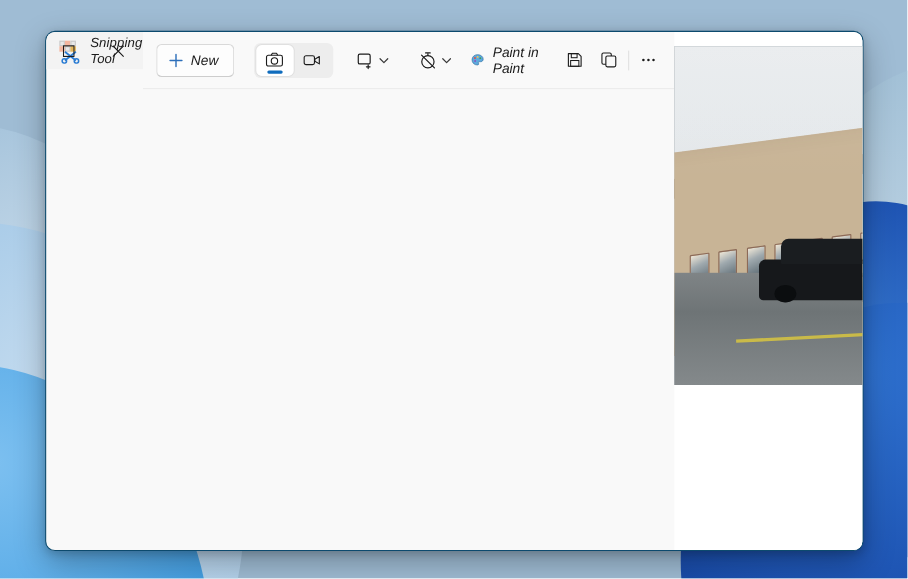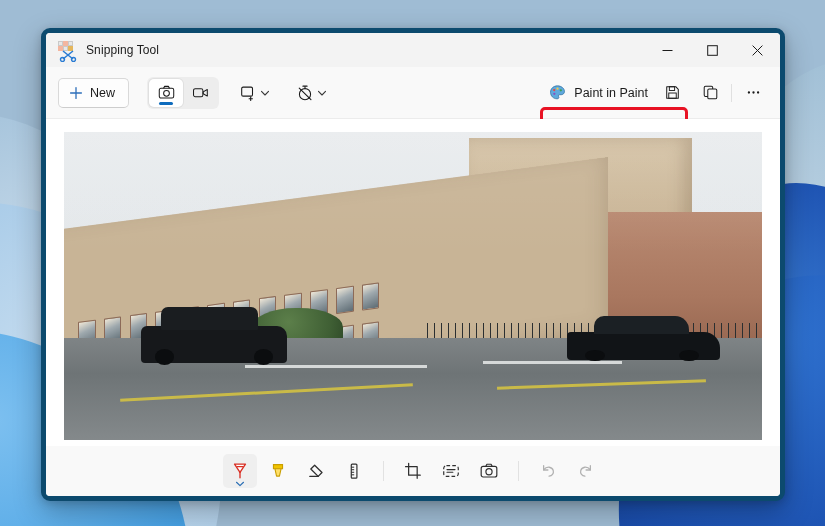--- a/index.html
+++ b/index.html
@@ -55,24 +55,24 @@
     transform: rotate(-25deg);
   }
 
   
   #window {
     position: absolute;
     left: 41px; top: 28px;
     width: 744px; height: 473px;
     background: #f9f9f9;
     border-radius: 9px;
-    border: 5px solid #0c4a6e;
+    border: 1px solid #0c4a6e;
     box-shadow: 0 10px 28px rgba(0,0,0,.28), 0 2px 8px rgba(0,0,0,.16);
     overflow: hidden;
-    display: flex; flex-direction: column;
+    display: flex; flex-direction: row; font-style: italic;
   }
 
   
   .titlebar {
     height: 34px; flex: 0 0 34px;
     background: #f3f3f3;
     display: flex; align-items: center;
     position: relative;
   }
   .app-icon {

